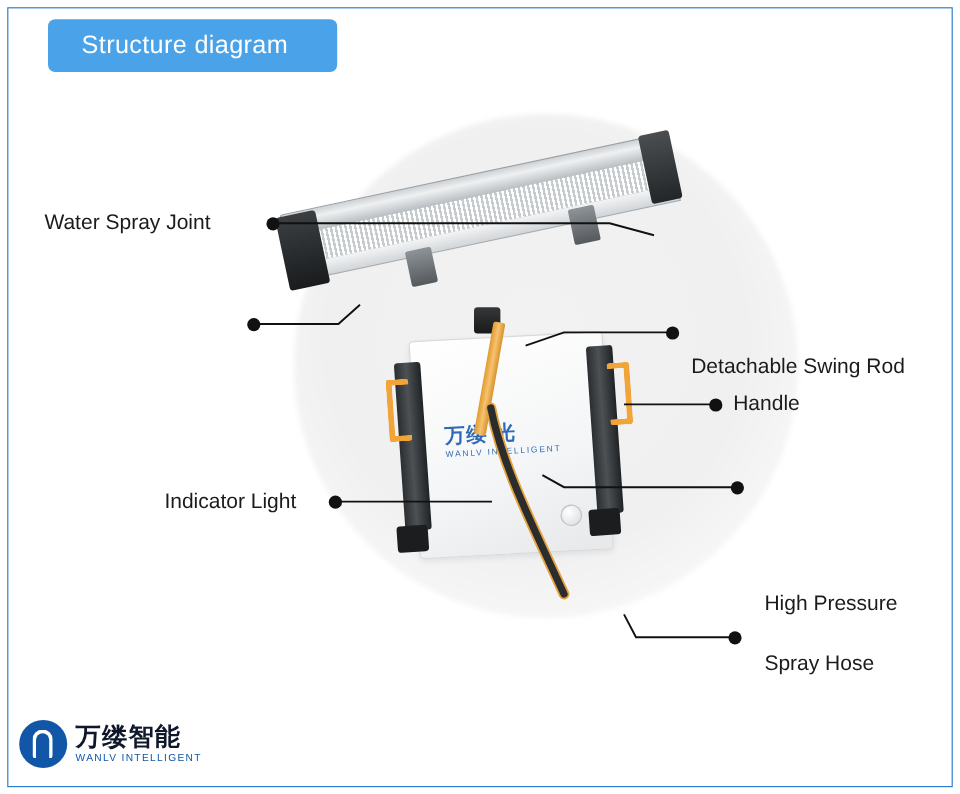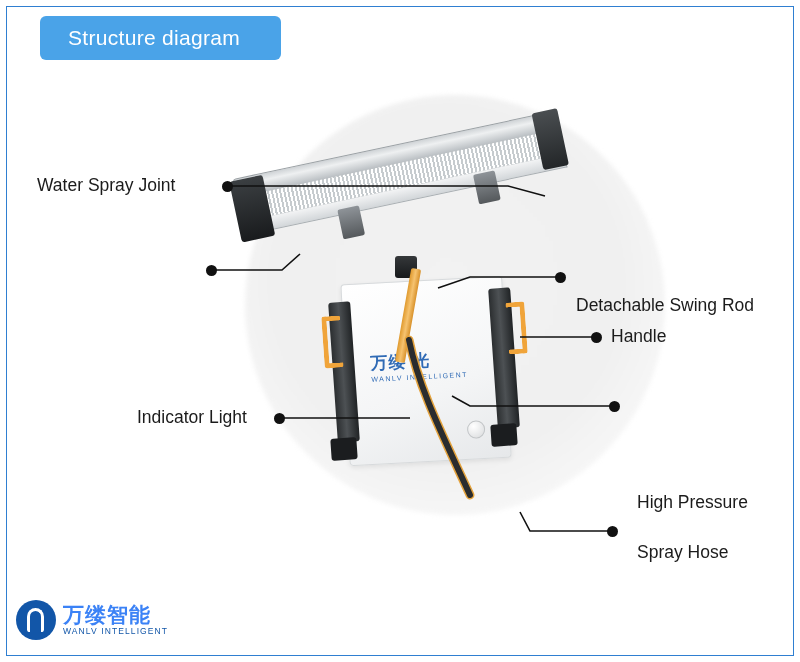--- a/index.html
+++ b/index.html
@@ -151,21 +151,21 @@
   }
   .fl-mark{
     width:40px;height:40px;border-radius:50%;
     background:#1256a8;position:relative;flex:none;
   }
   .fl-mark:after{
     content:"";position:absolute;left:11px;top:8px;width:17px;height:24px;
     border:3.5px solid #ffffff;border-radius:9px 9px 3px 3px;border-bottom:none;
     box-sizing:border-box;
   }
-  .fl-text .fl-cn{color:#3b82f6;font-size:21px;font-weight:bold;letter-spacing:1px;line-height:1.05;}
+  .fl-text .fl-cn{color:#0f172a;font-size:21px;font-weight:bold;letter-spacing:1px;line-height:1.05;}
   .fl-text .fl-en{color:#1256a8;font-size:8.5px;letter-spacing:1.1px;}
 </style>
 </head>
 <body>
 
 <div id="page">
 
   <div class="frame"></div>
 
   <div class="title-pill">

